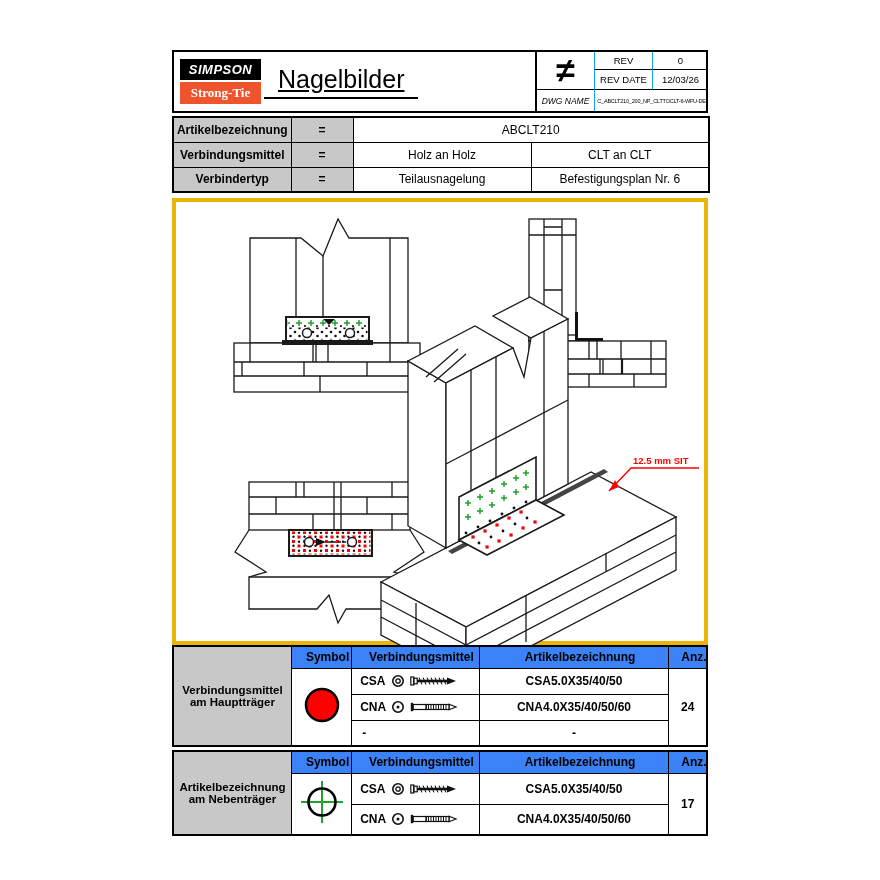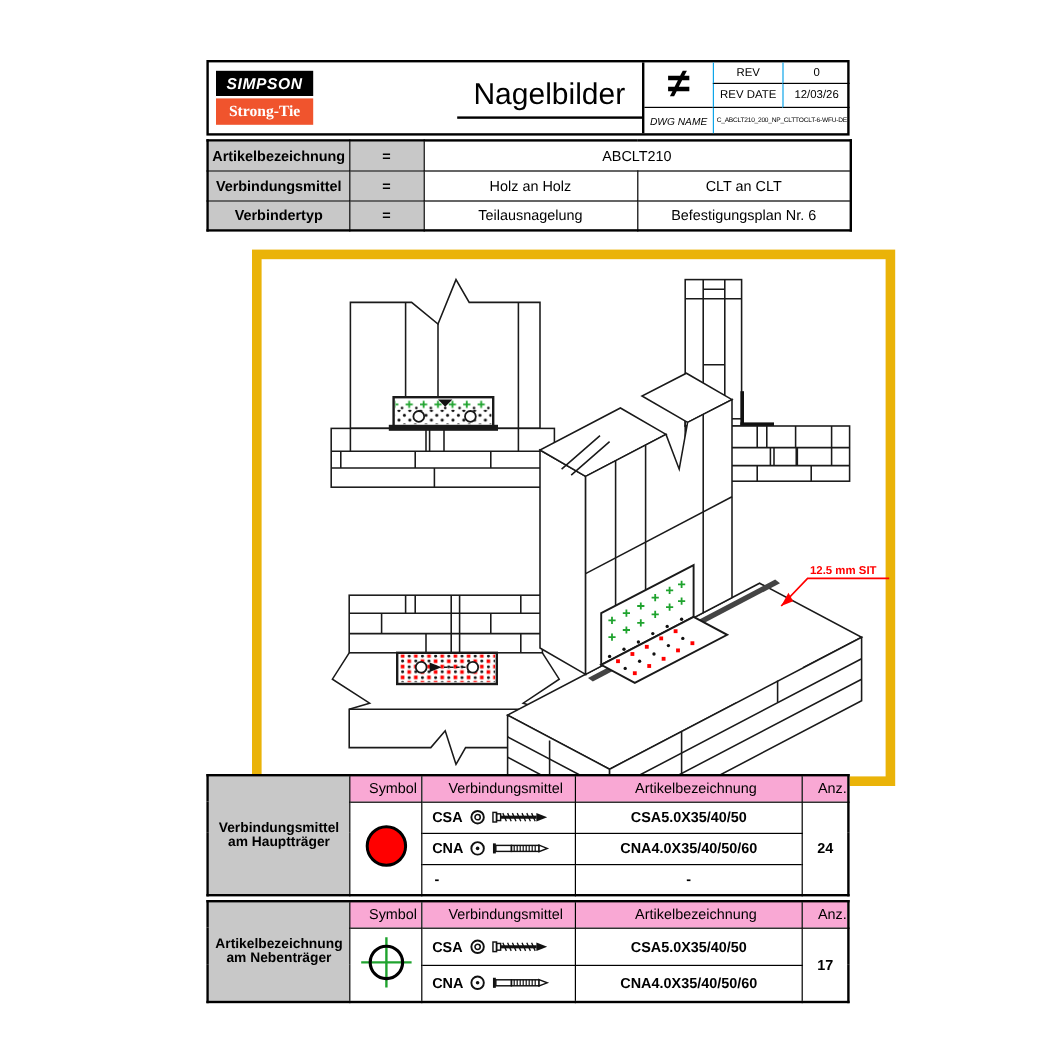--- a/index.html
+++ b/index.html
@@ -4,41 +4,41 @@
 <style>
   html,body{margin:0;padding:0;background:#fff;width:880px;height:880px;font-family:"Liberation Sans",sans-serif;color:#000;}
   .sheet{position:absolute;left:172px;top:50px;width:536px;height:788px;}
   .blk{position:absolute;left:0;width:536px;box-sizing:border-box;background:#fff;}
   .g{background:#C8C8C8;}
   
   .hdr{top:0;height:63px;border:2px solid #000;display:flex;}
   .logo{width:90px;display:flex;flex-direction:column;justify-content:center;gap:2px;padding:4px 3px 4px 6px;box-sizing:border-box;}
   .logo .s1{background:#000;color:#fff;font-weight:bold;font-size:13px;text-align:center;padding:3px 0;letter-spacing:.5px;font-style:italic;}
   .logo .s2{background:#F0542D;color:#fff;font-weight:bold;font-size:13px;text-align:center;padding:3px 0;font-family:"Liberation Serif",serif;}
-  .titlecell{flex:1;display:flex;align-items:center;justify-content:flex-end;}
+  .titlecell{flex:1;display:flex;align-items:center;justify-content:flex-start;text-decoration:underline;}
   .title{font-size:25px;border-bottom:2px solid #000;padding:0 14px 3px 14px;}
   .hdr-right{width:171px;display:grid;grid-template-columns:57px 58px 56px;grid-template-rows:18px 20px 21px;border-left:2px solid #000;box-sizing:border-box;}
   .hc{border-left:1px solid #0ea5e9;border-bottom:1px solid #000;display:flex;align-items:center;justify-content:center;font-size:8.5px;box-sizing:border-box;overflow:hidden;}
   .neq{grid-column:1;grid-row:1/3;border-left:none;font-size:34px;font-weight:bold;}
   .dwgl{grid-column:1;grid-row:3;border-left:none;border-bottom:none;font-size:8.5px;font-style:italic;}
   .dwgv{grid-column:2/4;grid-row:3;border-bottom:none;font-size:5.5px;letter-spacing:-.2px;}
   .rv{font-size:9.5px;}
   
   table{border-collapse:collapse;table-layout:fixed;width:536px;}
   td,th{border:1.5px solid #000;font-size:12px;text-align:center;vertical-align:middle;padding:0;overflow:hidden;box-sizing:border-box;}
   .info{top:66px;}
   .info td{height:25px;}
   .lbl{font-weight:bold;}
-  .ft th{font-weight:normal;background:#f9a8d4;padding-left:12px;}
+  .ft th{font-weight:bold;background:#3b82f6;padding-left:12px;}
   .fcell{display:flex;align-items:center;gap:5px;padding-left:8px;font-weight:bold;}
   .art{font-weight:bold;}
   .qty{font-weight:bold;}
   .dash{text-align:left;padding-left:10px;font-weight:bold;}
   
-  .draw{top:158px;height:447px;border:8px solid #eab308;margin-left:38px;}
+  .draw{top:148px;height:447px;border:4px solid #eab308;}
   .t1{top:595px;} .t2{top:700px;}
   svg text{font-family:"Liberation Sans",sans-serif;}
 </style>
 </head>
 <body>
 
 <div class="sheet">
 
   <div class="blk hdr">
     <div class="logo">

